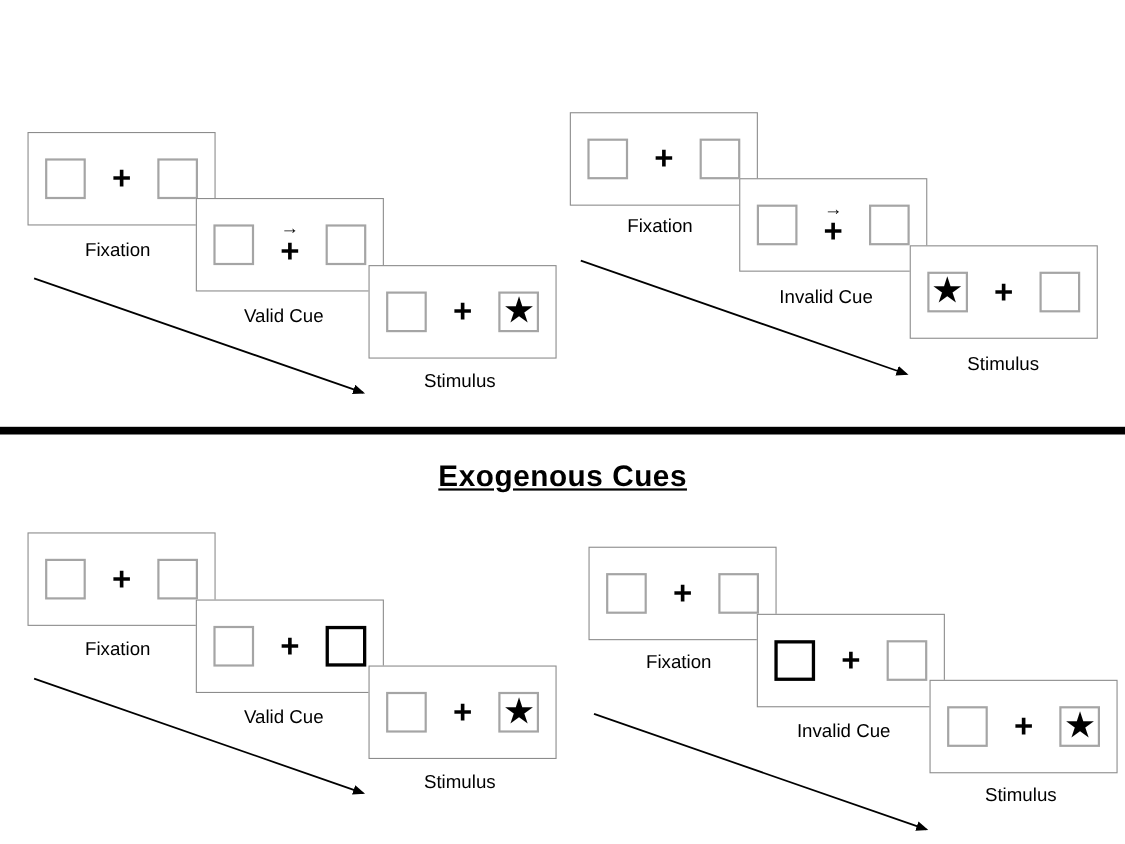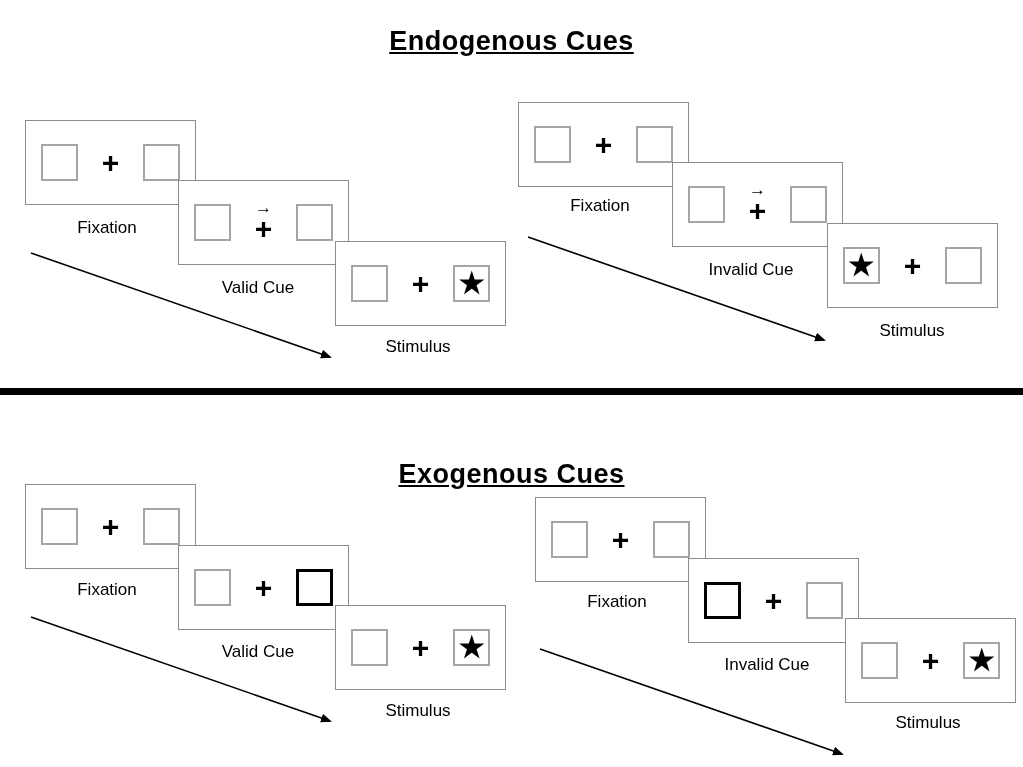--- a/index.html
+++ b/index.html
@@ -31,21 +31,20 @@
              background:#000; }
 
   svg.arrows { position:absolute; left:0; top:0; width:1023px; height:767px;
                pointer-events:none; }
 </style>
 </head>
 <body>
 
 <div class="stage">
 
-  <div class="section-title" style="top:26px;">Endogenous Cues</div>
 
   <div class="panel" style="left:25px; top:120px;">
     <div class="sq"></div>
     <div class="plus">+</div>
     <div class="sq"></div>
   </div>
   <div class="panel" style="left:178px; top:180px;">
     <div class="sq"></div>
     <div class="cue-col">
       <div class="cue-arrow">→</div>
@@ -83,21 +82,21 @@
     </div>
     <div class="plus">+</div>
     <div class="sq"></div>
   </div>
   <div class="plabel" style="left:600px; top:196px;">Fixation</div>
   <div class="plabel" style="left:751px; top:260px;">Invalid Cue</div>
   <div class="plabel" style="left:912px; top:321px;">Stimulus</div>
 
   <div class="divider"></div>
 
-  <div class="section-title" style="top:418px;margin-top:41px;">Exogenous Cues</div>
+  <div class="section-title" style="top:418px;">Exogenous Cues</div>
 
   <div class="panel" style="left:25px; top:484px;">
     <div class="sq"></div>
     <div class="plus">+</div>
     <div class="sq"></div>
   </div>
   <div class="panel" style="left:178px; top:545px;">
     <div class="sq"></div>
     <div class="plus">+</div>
     <div class="sq bold"></div>

